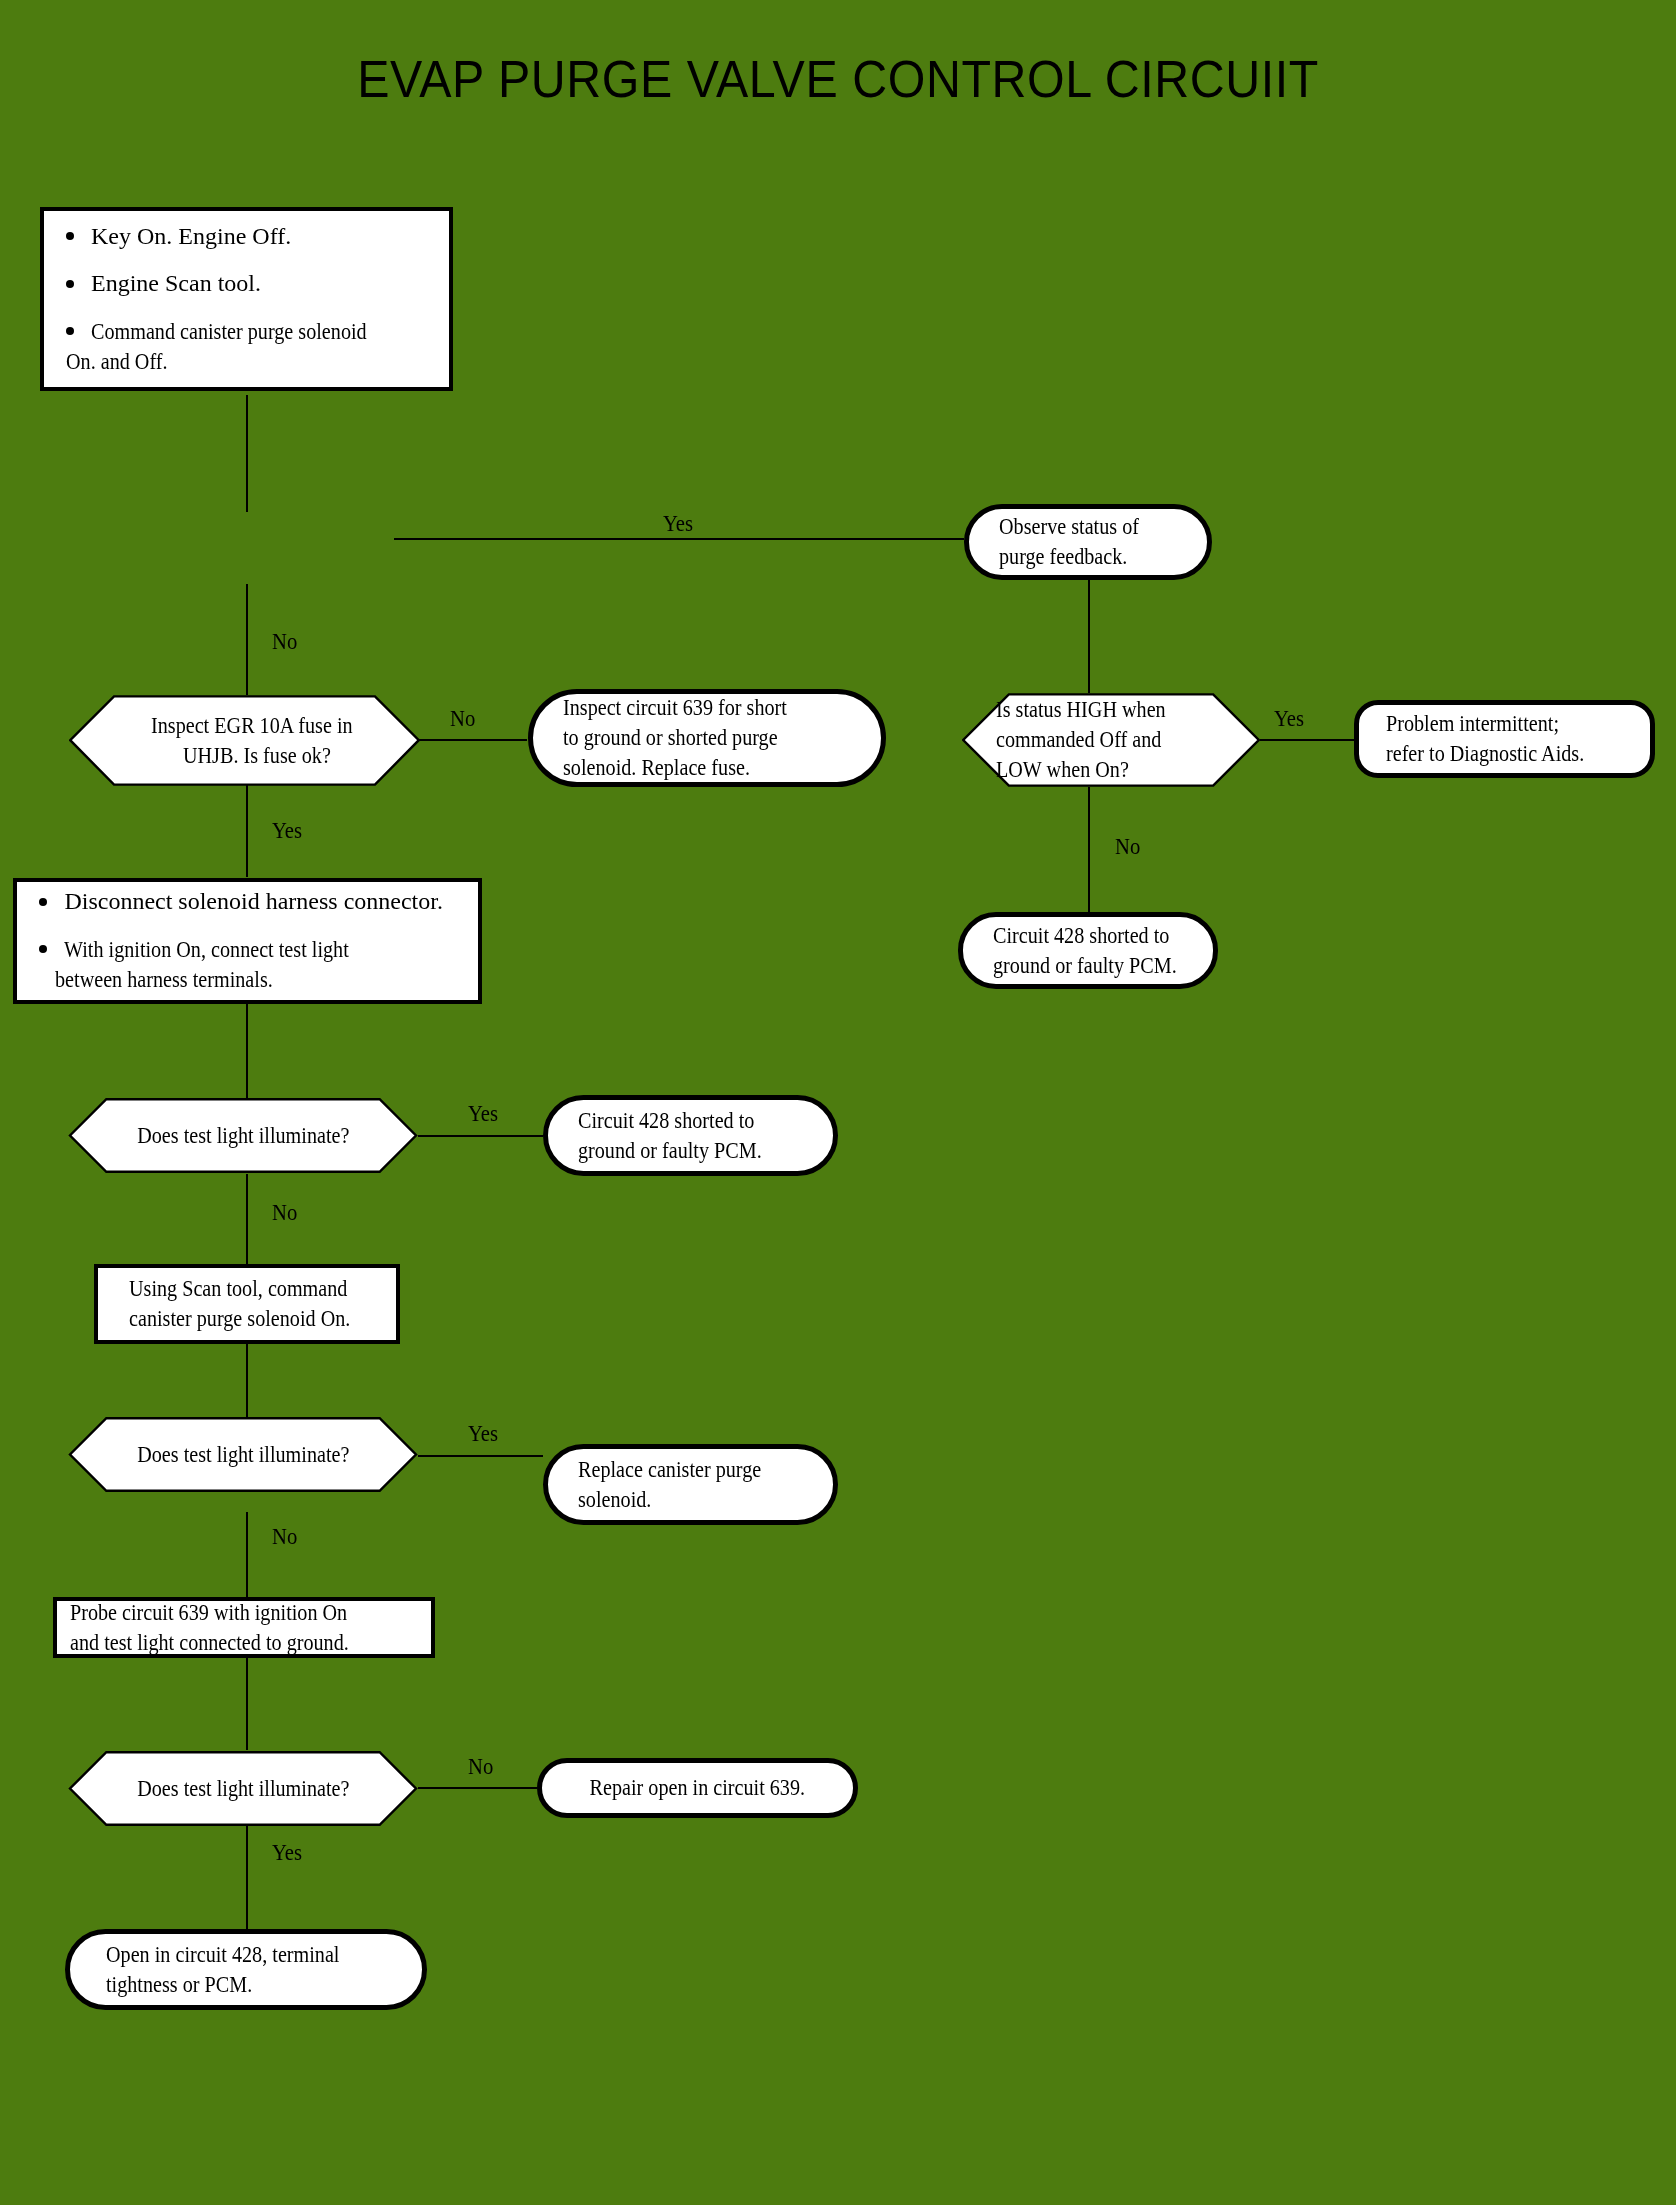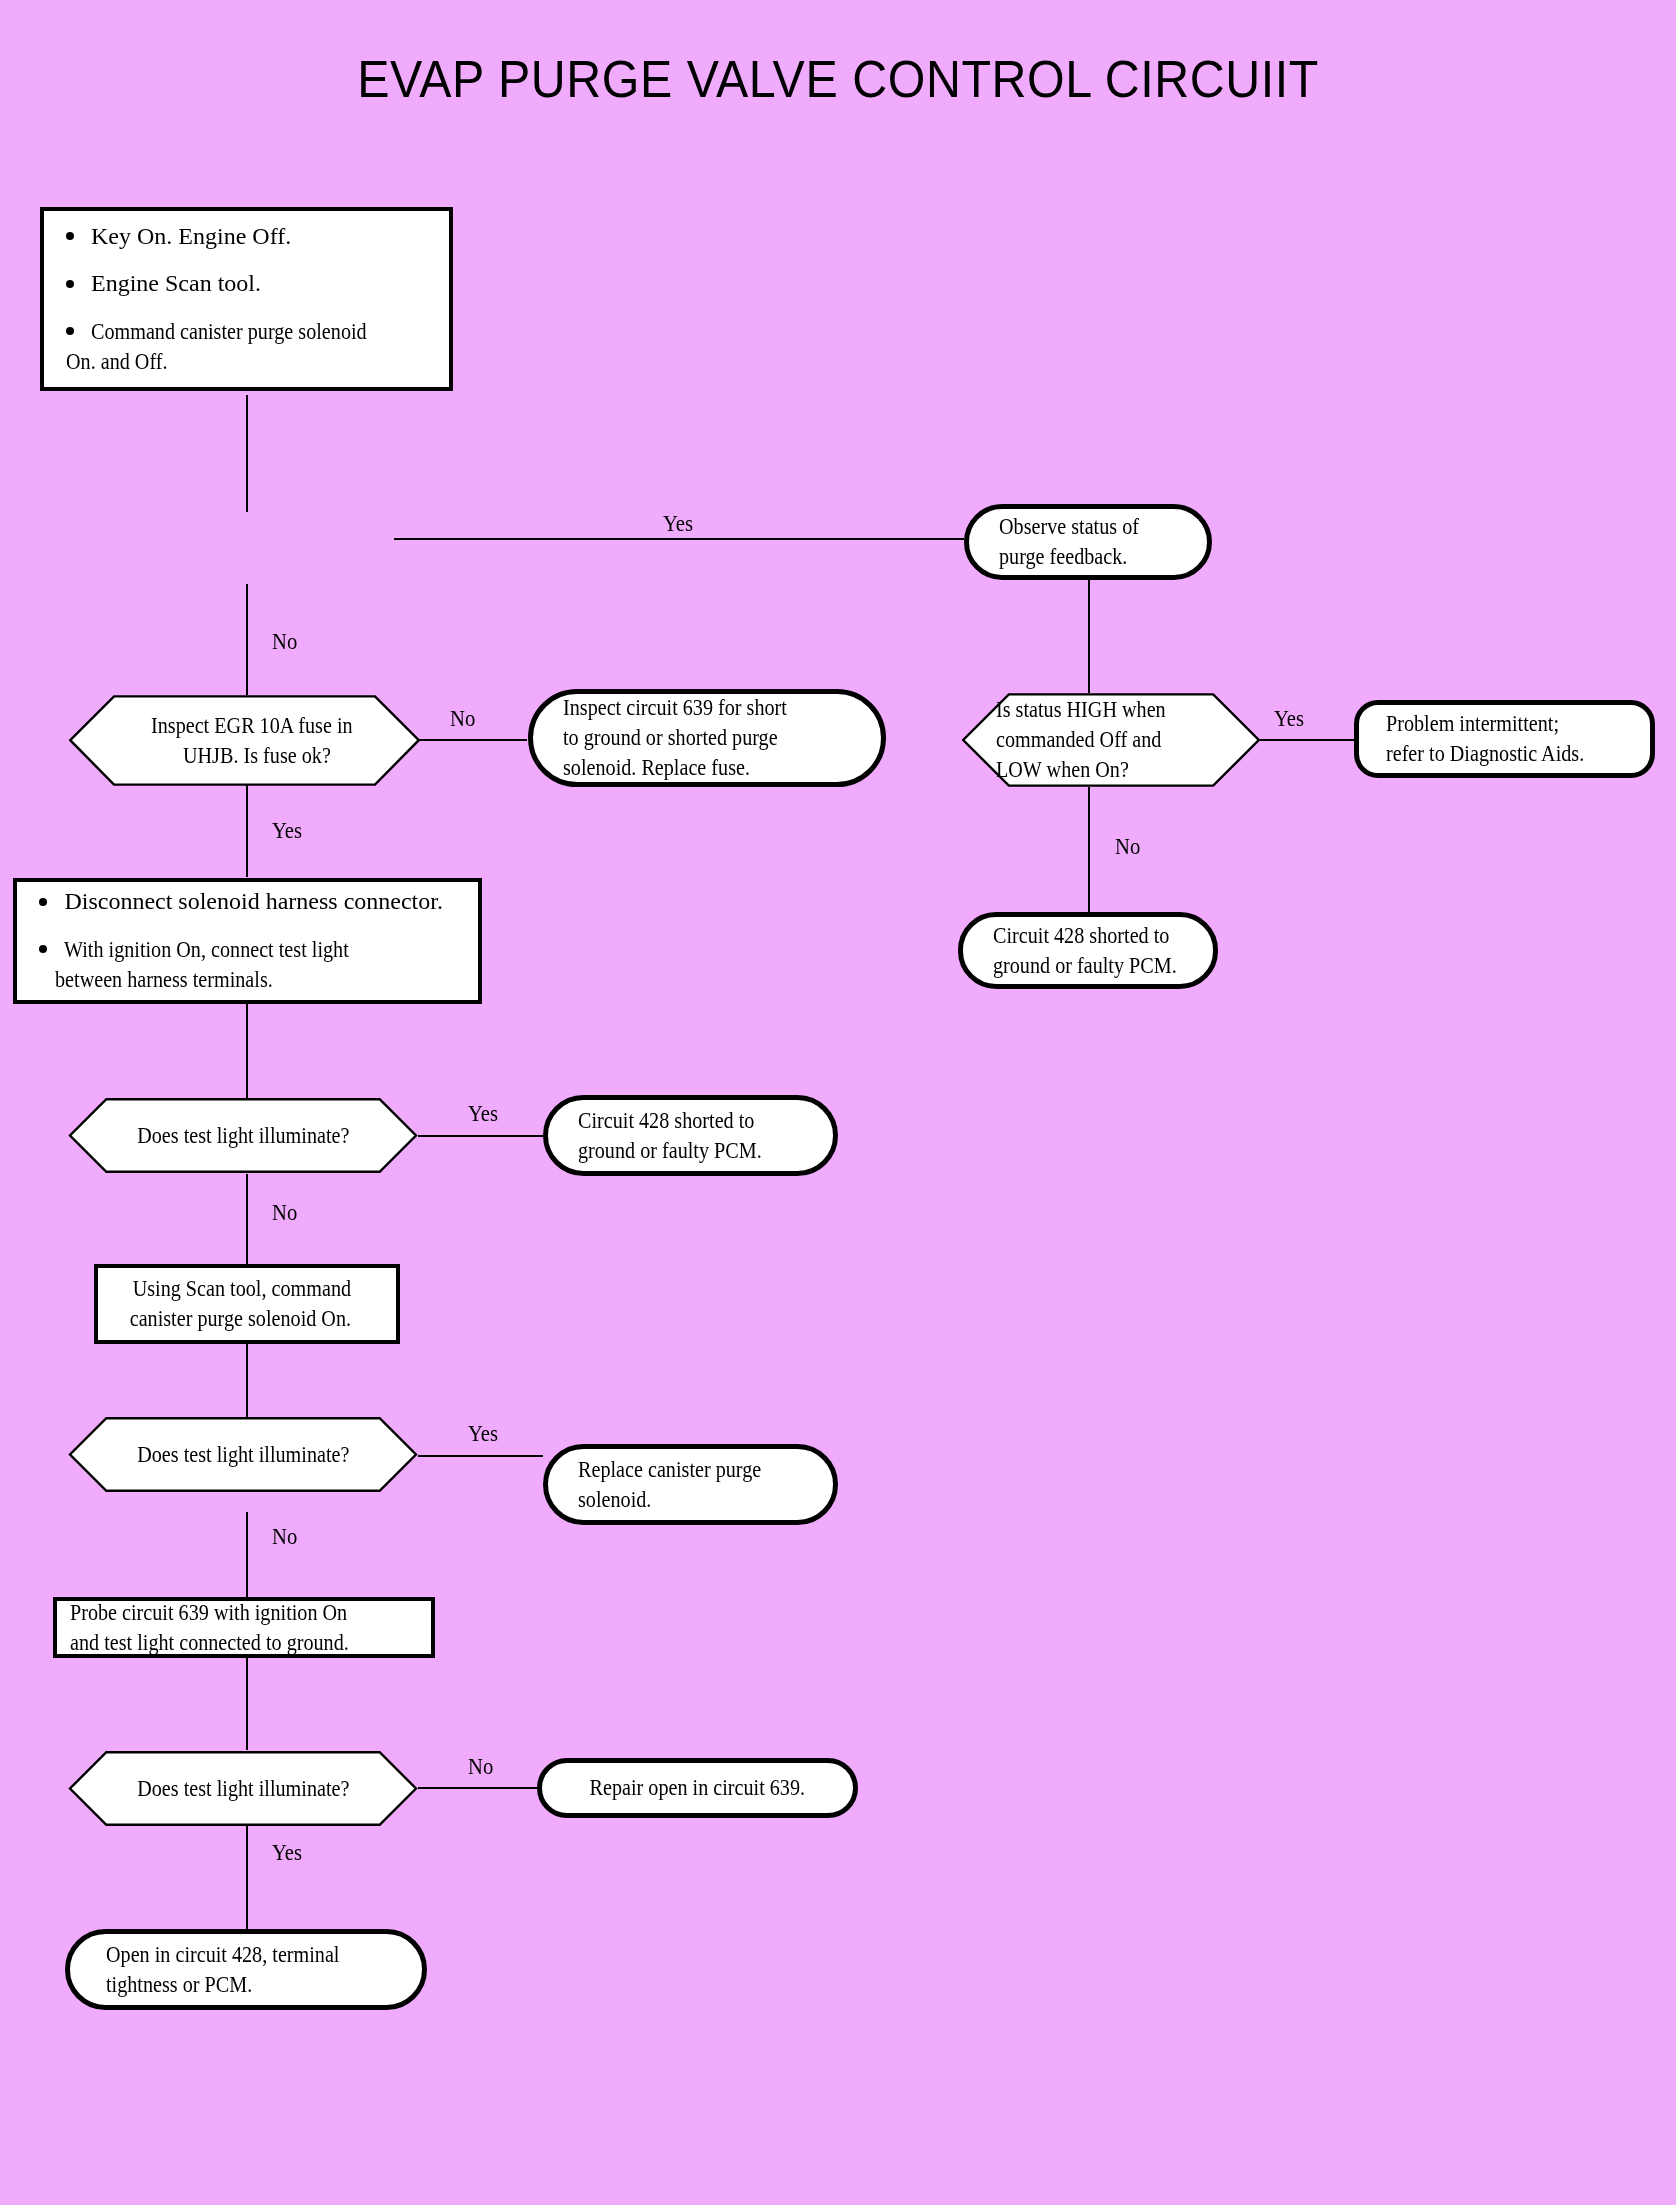--- a/index.html
+++ b/index.html
@@ -4,21 +4,21 @@
 <style>
   html,body{margin:0;padding:0;background:#ffffff;}
   body{
     font-family:"Liberation Serif","DejaVu Serif",serif;
     color:#000000;
   }
   #page{
     position:relative;
     width:1676px;
     height:2205px;
-    background:#f0abfc;
+    background:#4d7c0f;
     overflow:hidden;
   }
 
   
   #title{
     position:absolute;
     left:0; top:53px;
     width:1676px;
     text-align:center;
     font-family:"Liberation Sans","DejaVu Sans",sans-serif;
@@ -266,21 +266,21 @@
   </div>
 
   <div class="term" style="left:543px; top:1095px; width:295px; height:81px; border-radius:41px;">
     <div class="inner" style="padding-left:30px;">
       <span class="nodetext">Circuit 428 shorted to</span>
       <span class="nodetext">ground or faulty PCM.</span>
     </div>
   </div>
 
   <div class="proc" style="left:94px; top:1264px; width:306px; height:80px;">
-    <div class="inner" style="padding-left:17px;text-align:right;">
+    <div class="inner" style="padding-left:31px;">
       <span class="nodetext">Using Scan tool, command</span>
       <span class="nodetext">canister purge solenoid On.</span>
     </div>
   </div>
 
   <div class="hexwrap" style="left:68px; top:1417px; width:350px; height:75px;">
     <svg width="350" height="75" viewBox="0 0 576 124">
       <polygon points="62,2 514,2 574,62 514,122 62,122 2,62" fill="#ffffff" stroke="#000000" stroke-width="4"></polygon>
     </svg>
     <div class="inner ctr" style="align-items:center;">

